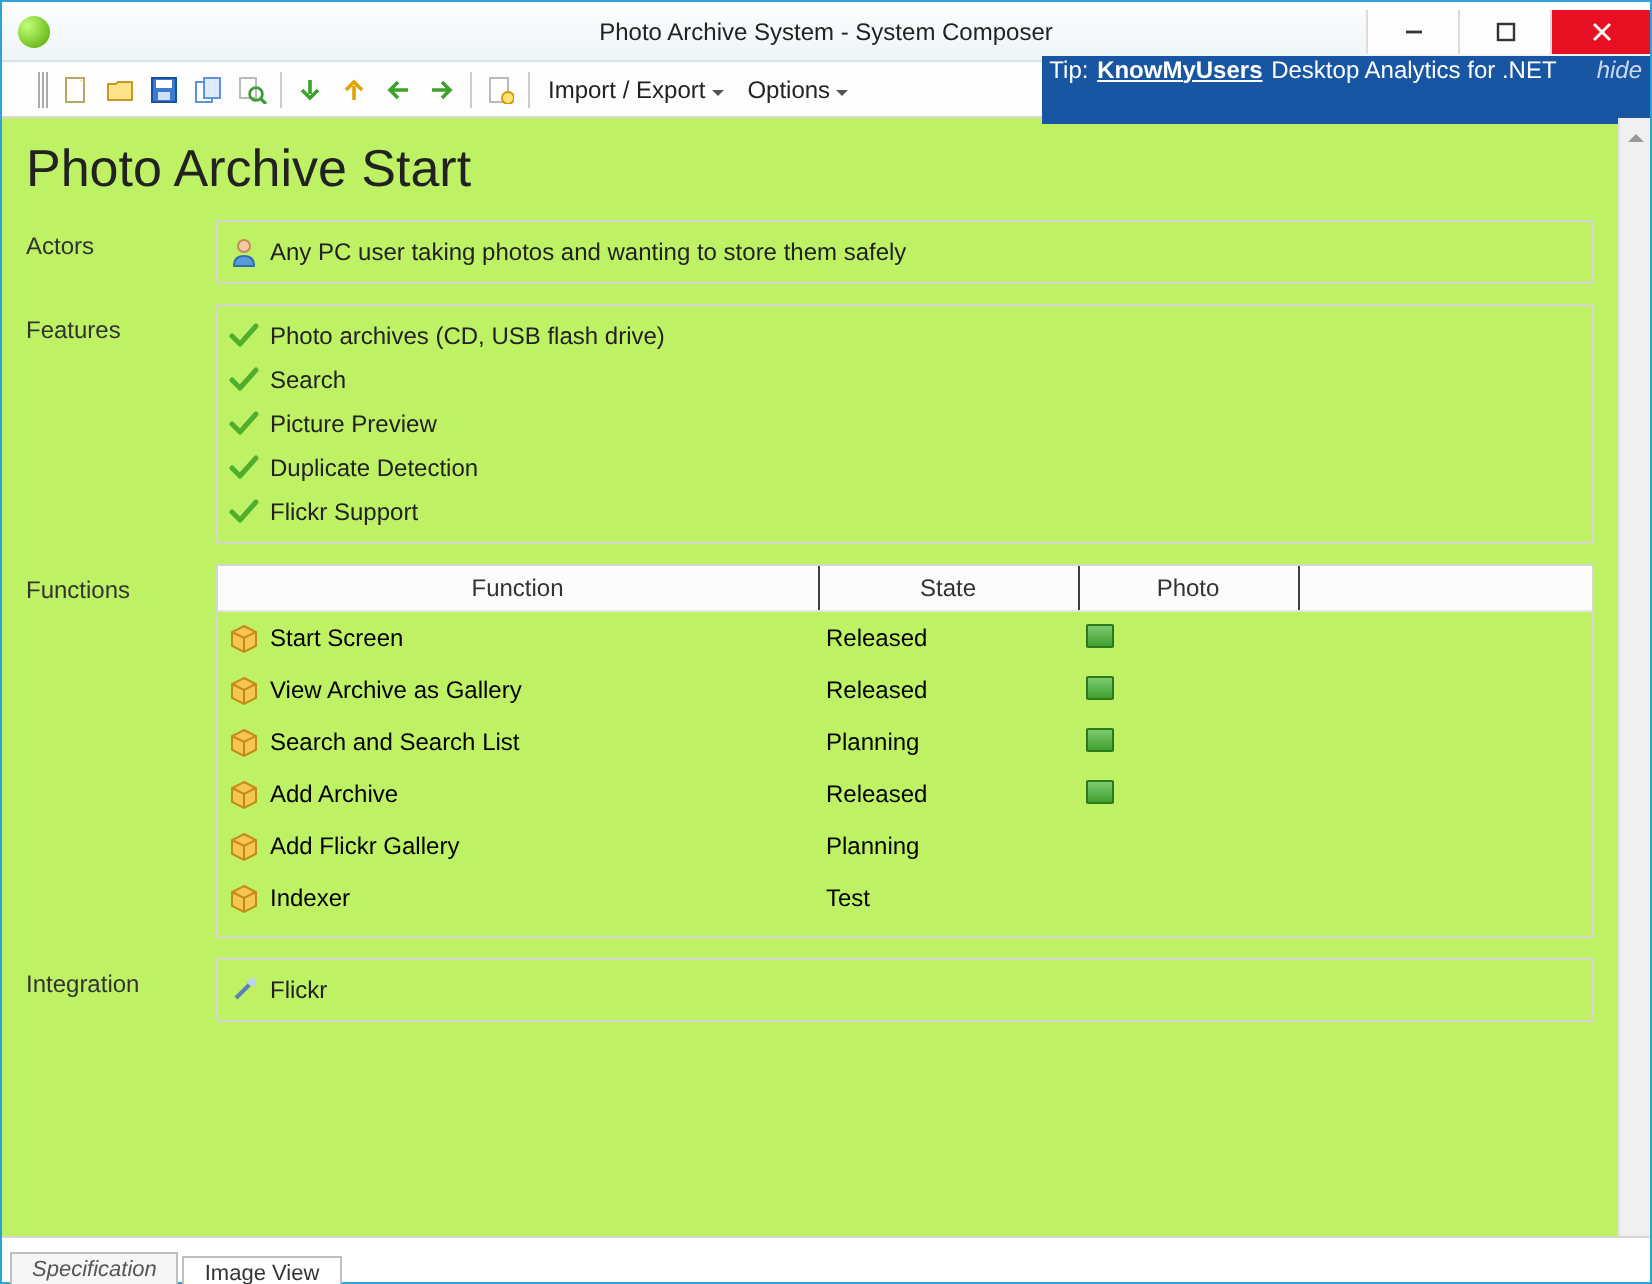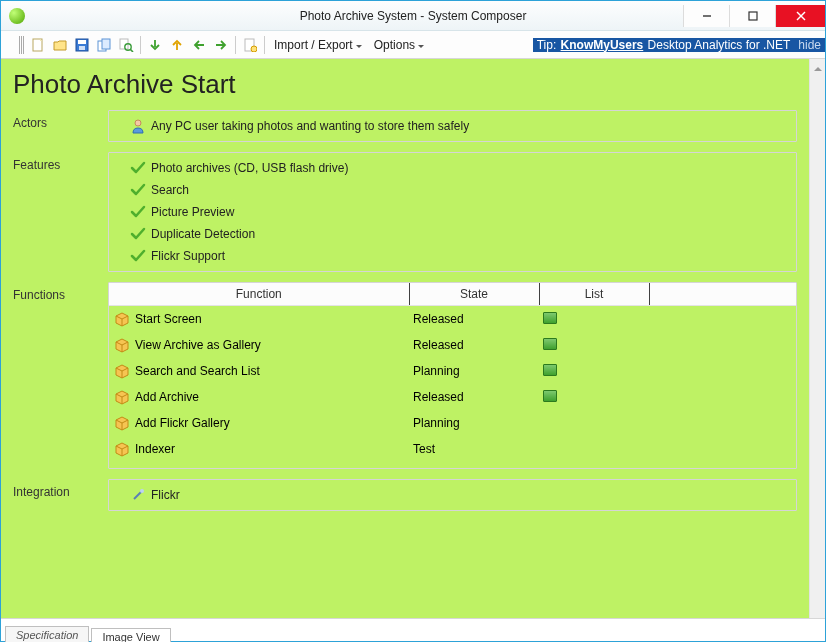--- a/index.html
+++ b/index.html
@@ -12,32 +12,32 @@
   .win-controls { margin-left:auto; display:flex; height:22px; align-items:stretch; }
   .win-btn { width:46px; height:22px; display:flex; align-items:center; justify-content:center; font-size:10px; color:#333; background:#fdfdfd; border-left:1px solid #dcdcdc; cursor:default; }
   .win-close { background:#e81123; color:#fff; width:50px; }
   
   .toolbar { height:28px; display:flex; align-items:center; border-bottom:1px solid #d7d7d7; background:#fdfdfd; padding-left:18px; position:relative; }
   .toolbar .grip { width:6px; height:18px; background:repeating-linear-gradient(90deg,#aaa,#aaa 1px,transparent 1px,transparent 2px); margin-right:2px; }
   .tb-icon { width:18px; height:18px; margin:0 2px; display:flex; align-items:center; justify-content:center; cursor:default; }
   .tb-sep { width:1px; height:18px; background:#ccc; margin:0 3px; }
   .tb-text { font-size:12px; color:#222; padding:2px 6px; cursor:default; }
   .tb-dropdown::after { content:""; display:inline-block; margin-left:3px; border:3px solid transparent; border-top-color:#555; position:relative; top:2px; }
-  .tip-banner { margin-left:auto; height:14px; background:#1856a3; color:#fff; display:flex; align-items:flex-start; padding:0 4px; font-size:12px; }
+  .tip-banner { margin-left:auto; height:34px; background:#1856a3; color:#fff; display:flex; align-items:flex-start; padding:0 4px; font-size:12px; }
   .tip-banner a { color:#fff; text-decoration:underline; font-weight:bold; margin:0 1px; }
-  .tip-banner .hide { color:#c8d9ef; margin-left:8px; cursor:pointer; }
+  .tip-banner .hide { color:#c8d9ef; margin-left:20px; cursor:pointer;font-style:italic; }
   
   .content-wrap { flex:1; display:flex; overflow:hidden; border-bottom:1px solid #d7d7d7; }
   .content { flex:1; padding:6px 12px 8px 12px; overflow:auto; position:relative; }
   .scrollbar-stub { width:16px; background:#f0f0f0; border-left:1px solid #e2e2e2; position:relative; }
   .scrollbar-stub::before { content:""; position:absolute; top:4px; left:4px; border:4px solid transparent; border-bottom-color:#999; }
   .page-title { font-size:26px; font-weight:400; color:#222; margin:4px 0 10px 0; }
   .section { display:flex; margin-bottom:10px; }
   .section-label { width:95px; font-size:12px; color:#333; padding-top:6px; }
-  .section-body { flex:1; border:1px solid #d5d5d5; border-radius:1px; padding:4px 20px; }
+  .section-body { flex:1; border:1px solid #d5d5d5; border-radius:1px; padding:4px 4px; }
   .line-item { display:flex; align-items:center; padding:3px 0; font-size:12px; color:#222; }
   .line-item .i { width:18px; height:16px; display:flex; align-items:center; justify-content:center; margin-right:4px; }
   
   .func-table { width:100%; border-collapse:collapse; font-size:12px; }
   .func-table th { font-weight:normal; color:#333; text-align:center; padding:4px 0; border-right:1px solid #404040; border-bottom:1px solid #e4e4e4; background:#fcfcfc; }
   .func-table th:last-child { border-right:none; }
   .func-table td { padding:5px 4px; }
   .func-col { text-align:left; }
   .func-name { display:flex; align-items:center; }
   .func-name .i { width:18px; height:16px; display:flex; align-items:center; justify-content:center; margin-right:4px; }
@@ -223,21 +223,21 @@
             <colgroup>
                 <col style="width:300px">
                 <col style="width:130px">
                 <col style="width:110px">
                 <col>
               </colgroup>
             <thead>
                 <tr>
               <th>Function</th>
               <th>State</th>
-              <th>List</th>
+              <th>Photo</th>
               <th></th>
             </tr>
               </thead>
             <tbody id="func-tbody">
                 <tr>
                   <td class="func-col">
                     <div class="func-name">
                       <span class="i">
                         <svg width="16" height="16">
                           <path d="M8 2 L14 5 L14 12 L8 15 L2 12 L2 5 Z" fill="#f6c452" stroke="#c38a15"></path>

